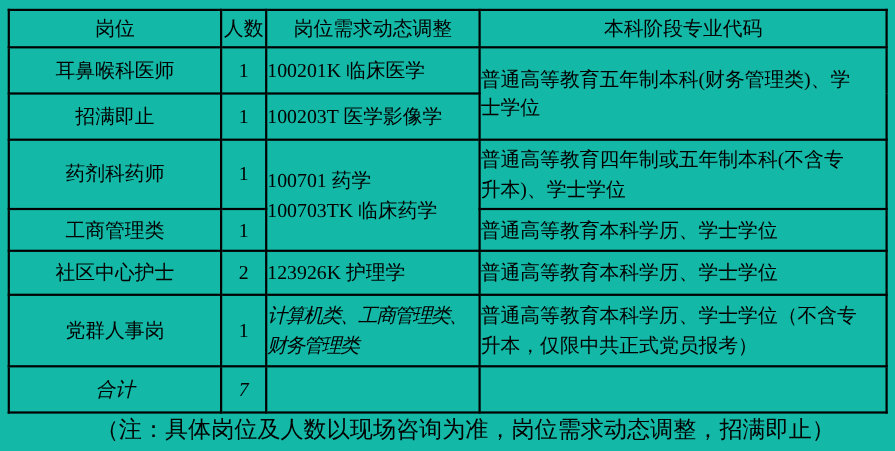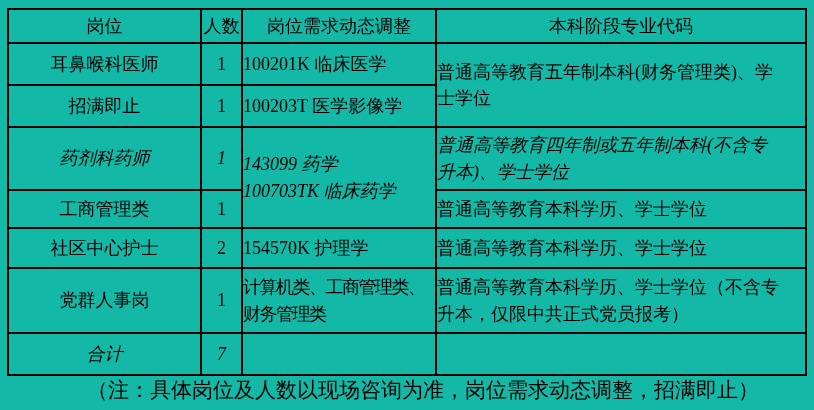--- a/index.html
+++ b/index.html
@@ -43,25 +43,26 @@
     text-align: center;
   }
   td.l {
     text-align: left;
     padding: 2px 3px 2px 4px;
     white-space: pre-line;
     margin-top: 20px;
   }
   td.tight {
     letter-spacing: -1.5px;
+    font-style: italic;
   }
   tr.hr0 { height: 34px; }
   tr.r1  { height: 42px; font-family: Liberation Serif, serif; }
   tr.r2  { height: 42px; }
-  tr.r3  { height: 63px; font-style: italic; }
+  tr.r3  { height: 63px; }
   tr.r4  { height: 38px; }
   tr.r5  { height: 40px; }
   tr.r6  { height: 65px; }
   tr.r7  { height: 42px; font-style: italic; }
   .footnote {
     position: absolute;
     left: 16px;
     top: 378px;
     width: 814px;
     text-align: center;
@@ -99,34 +100,34 @@
 士学位</td>
       </tr>
       <tr class="r2">
         <td class="c">招满即止</td>
         <td class="c">1</td>
         <td class="l">100203T 医学影像学</td>
       </tr>
       <tr class="r3">
         <td class="c">药剂科药师</td>
         <td class="c">1</td>
-        <td class="l" rowspan="2">143099 药学
+        <td class="l" rowspan="2">100701 药学
 100703TK 临床药学</td>
         <td class="l">普通高等教育四年制或五年制本科(不含专
 升本)、学士学位</td>
       </tr>
       <tr class="r4">
         <td class="c">工商管理类</td>
         <td class="c">1</td>
         <td class="l">普通高等教育本科学历、学士学位</td>
       </tr>
       <tr class="r5">
         <td class="c">社区中心护士</td>
         <td class="c">2</td>
-        <td class="l">154570K 护理学</td>
+        <td class="l">123926K 护理学</td>
         <td class="l">普通高等教育本科学历、学士学位</td>
       </tr>
       <tr class="r6">
         <td class="c">党群人事岗</td>
         <td class="c">1</td>
         <td class="l tight">计算机类、工商管理类、
 财务管理类</td>
         <td class="l">普通高等教育本科学历、学士学位（不含专
 升本，仅限中共正式党员报考）</td>
       </tr>

